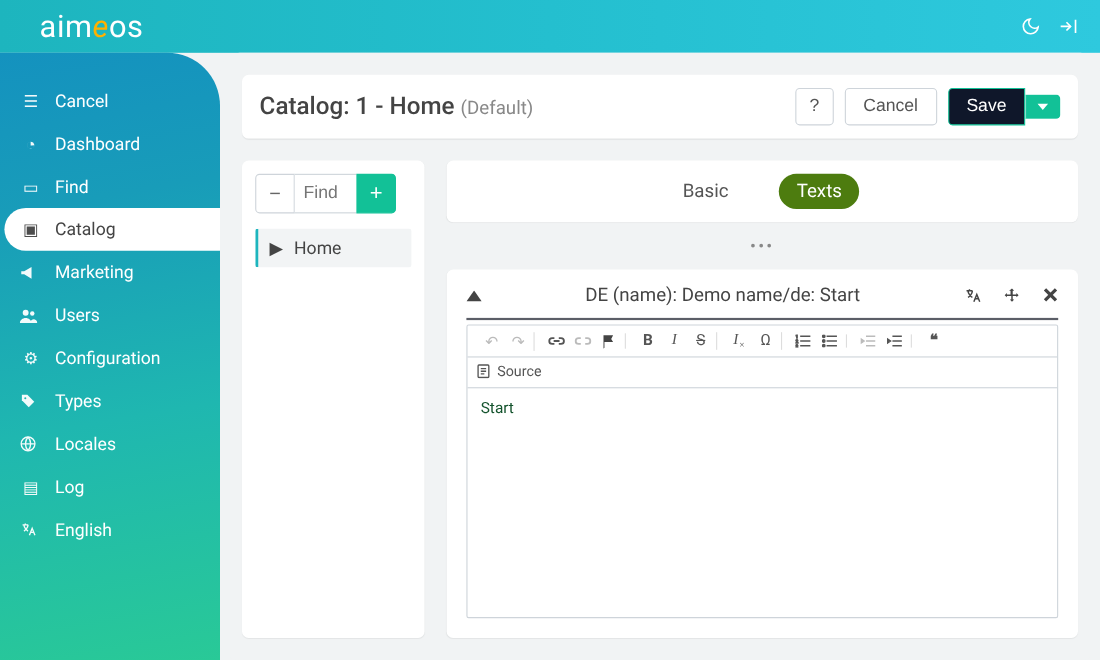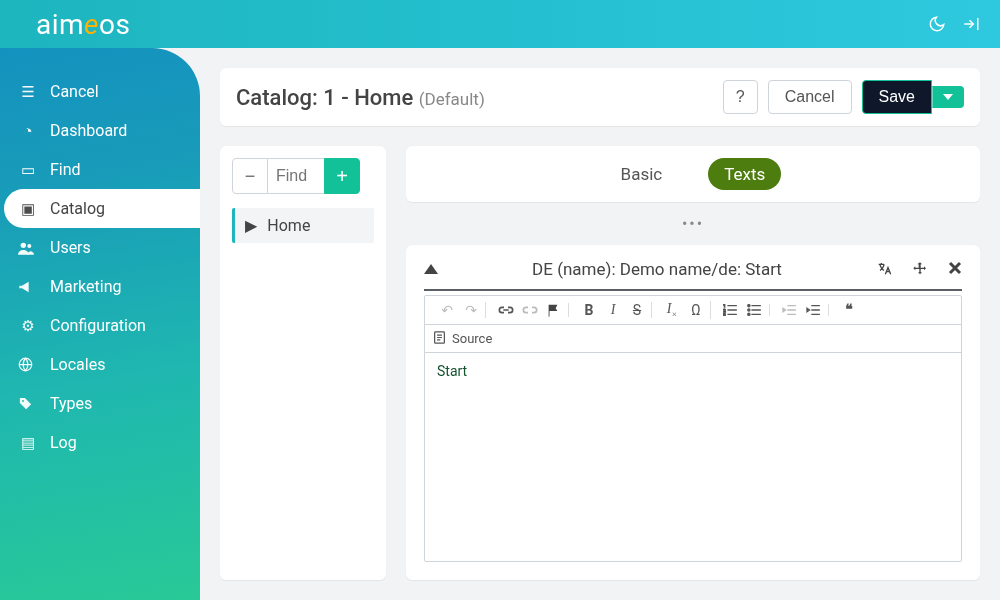--- a/index.html
+++ b/index.html
@@ -317,61 +317,70 @@
       <span class="icon">▭</span>
       <span>Find</span>
     </div>
     <div class="sidebar-item active">
       <span class="icon">▣</span>
       <span>Catalog</span>
     </div>
     <div class="sidebar-item">
       <span class="icon">
         <svg width="16" height="14" viewBox="0 0 24 20" fill="#fff">
+            <path d="M2 8v4h4l10 6V2L6 8H2z"></path>
+          </svg>
+      </span>
+      <span>Marketing</span>
+    </div>
+    <div class="sidebar-item">
+      <span class="icon">
+        <svg width="16" height="14" viewBox="0 0 24 20" fill="#fff">
             <circle cx="8" cy="6" r="4"></circle>
             <circle cx="17" cy="7" r="3"></circle>
             <path d="M0 20c0-4 4-7 8-7s8 3 8 7"></path>
             <path d="M14 20c0-3 3-5 5-5s5 2 5 5"></path>
           </svg>
       </span>
       <span>Users</span>
     </div>
     <div class="sidebar-item">
+      <span class="icon">⚙</span>
+      <span>Configuration</span>
+    </div>
+    <div class="sidebar-item">
       <span class="icon">
-        <svg width="16" height="14" viewBox="0 0 24 20" fill="#fff">
-            <path d="M2 8v4h4l10 6V2L6 8H2z"></path>
+        <svg width="15" height="15" viewBox="0 0 24 24" fill="#fff">
+            <path d="M3 3h8l10 10-8 8L3 11z"></path>
+            <circle cx="8" cy="8" r="1.5" fill="#1fb7b0"></circle>
           </svg>
       </span>
-      <span>Marketing</span>
-    </div>
-    <div class="sidebar-item">
-      <span class="icon">⚙</span>
-      <span>Configuration</span>
+      <span>Types</span>
     </div>
     <div class="sidebar-item">
       <span class="icon">
         <svg width="15" height="15" viewBox="0 0 24 24" fill="none" stroke="#fff" stroke-width="2">
             <circle cx="12" cy="12" r="10"></circle>
             <path d="M2 12h20M12 2a15 15 0 010 20M12 2a15 15 0 000 20"></path>
           </svg>
       </span>
       <span>Locales</span>
     </div>
     <div class="sidebar-item">
+      <span class="icon">▤</span>
+      <span>Log</span>
+    </div>
+    <div class="sidebar-item">
       <span class="icon">
-        <svg width="15" height="15" viewBox="0 0 24 24" fill="#fff">
-            <path d="M3 3h8l10 10-8 8L3 11z"></path>
-            <circle cx="8" cy="8" r="1.5" fill="#1fb7b0"></circle>
+        <svg width="15" height="15" viewBox="0 0 24 24" fill="none" stroke="#fff" stroke-width="2">
+            <path d="M4 5h8M8 3v2M6 5c0 4 4 8 6 9M12 5c0 4-4 8-6 9"></path>
+            <path d="M14 20l4-10 4 10M15.5 16h5"></path>
           </svg>
       </span>
-      <span>Types</span>
-    </div>
-    <div class="sidebar-item">
-      <span class="icon">▤</span>
-      <span>Log</span>
+      <span>English</span>
     </div>
   </nav>
 
   <main class="main">
     <div class="card page-header">
       <h1>
         <span>Catalog:</span>
         <span>1 - Home</span>
         <span class="sub">(Default)</span>
       </h1>

